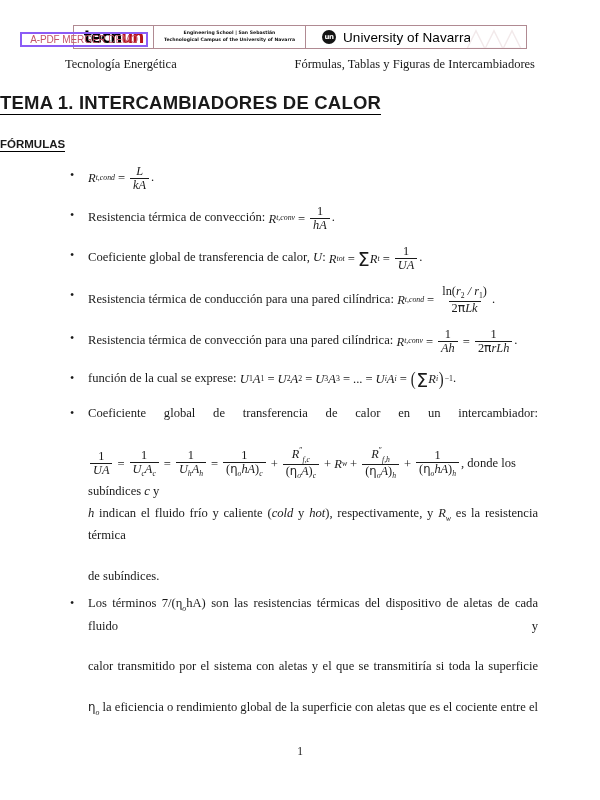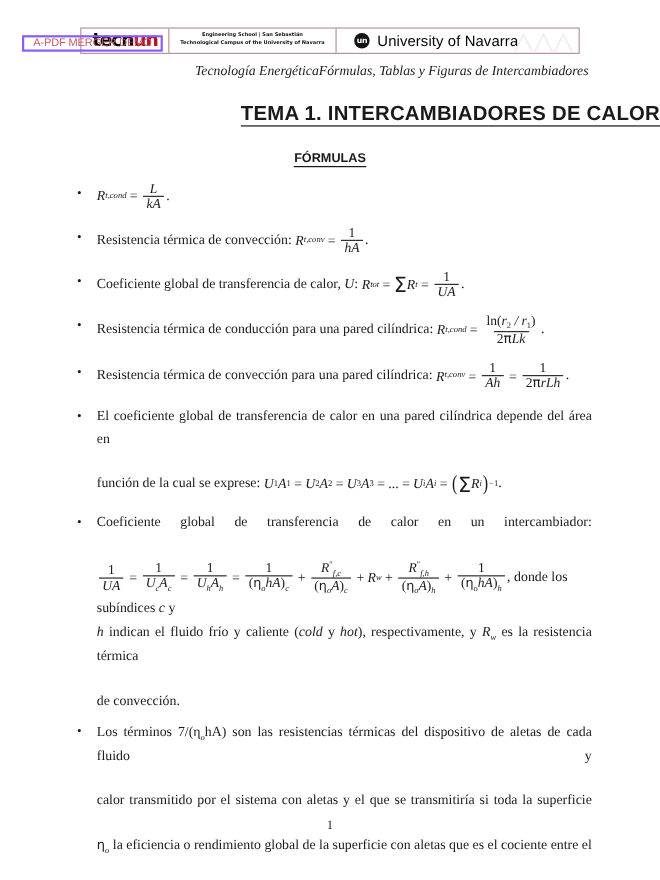--- a/index.html
+++ b/index.html
@@ -142,50 +142,49 @@
     letter-spacing: -0.1px;
   }
 
   
   .runhead {
     position: absolute;
     left: 65px;
     top: 57px;
     width: 470px;
     display: flex;
-    justify-content: flex-end;
+    justify-content: space-between;
     align-items: baseline;
-    font-style: italic;
     font-size: 12.5px;
     color: #1a1a1a;
     z-index: 2;
   }
 
   
   .doc-title {
     position: absolute;
     left: 0;
     top: 92px;
     width: 600px;
-    text-align: right;
+    text-align: left;
     font-family: "Liberation Sans", sans-serif;
     font-size: 18.5px;
     font-weight: bold;
     letter-spacing: 0.2px;
   }
   .doc-title span {
     border-bottom: 1.6px solid #000;
     padding-bottom: 1px;
   }
   .section-head {
     position: absolute;
     left: 0;
     top: 138px;
     width: 600px;
-    text-align: center;
+    text-align: left;
     font-family: "Liberation Sans", sans-serif;
     font-size: 11.5px;
     font-weight: bold;
   }
   .section-head span {
     border-bottom: 1.3px solid #000;
     padding-bottom: 1px;
   }
 
   
@@ -399,21 +398,20 @@
         <span class="op mr">=</span>
         <span class="frac">
           <span class="num mr">1</span>
           <span class="den"><span class="mr">2</span><span class="pi">π</span><span class="m">rLh</span></span>
         </span>
       </span><span>.</span>
     </div>
 
     <div class="item gap-lg">
       <span class="bullet">•</span>
-      <div class="just-line">El coeficiente global de transferencia de calor en una pared cilíndrica depende del área en</div>
       <div>
         <span>función de la cual se exprese:</span>
         <span class="eq">
           <span class="m">U</span>
             <sub class="sn">1</sub>
             <span class="m">A</span>
             <sub class="sn">1</sub>
           <span class="op mr">=</span>
           <span class="m">U</span>
             <sub class="sn">2</sub>
@@ -484,21 +482,21 @@
               <span class="num mr">1</span>
               <span class="den"><span class="mr">(</span><span class="eta">η</span><sub class="s">o</sub><span class="m">hA</span><span class="mr">)</span><sub class="s">h</sub></span>
             </span>
         </span><span>, donde los subíndices</span>
         <span class="m">c</span>
         <span>y</span>
       </div>
       <div class="just-line">
         <span class="m">h</span> <span>indican el fluido frío y caliente (</span><span class="m">cold</span> <span>y</span> <span class="m">hot</span><span>), respectivamente, y</span> <span class="m">R</span><sub class="s">w</sub> <span>es la resistencia térmica</span>
       </div>
-      <div>de convección.</div>
+      <div>de subíndices.</div>
     </div>
 
     <div class="item tight">
       <span class="bullet">•</span>
       <div class="just-line">
         <span>Los términos 7/(η</span><sub class="s">o</sub><span>hA) son las resistencias térmicas del dispositivo de aletas de cada fluido y</span>
       </div>
       <div class="just-line">calor transmitido por el sistema con aletas y el que se transmitiría si toda la superficie</div>
       <div class="just-line">
         <span class="eta">η</span><sub class="s">o</sub> <span>la eficiencia o rendimiento global de la superficie con aletas que es el cociente entre el</span>

